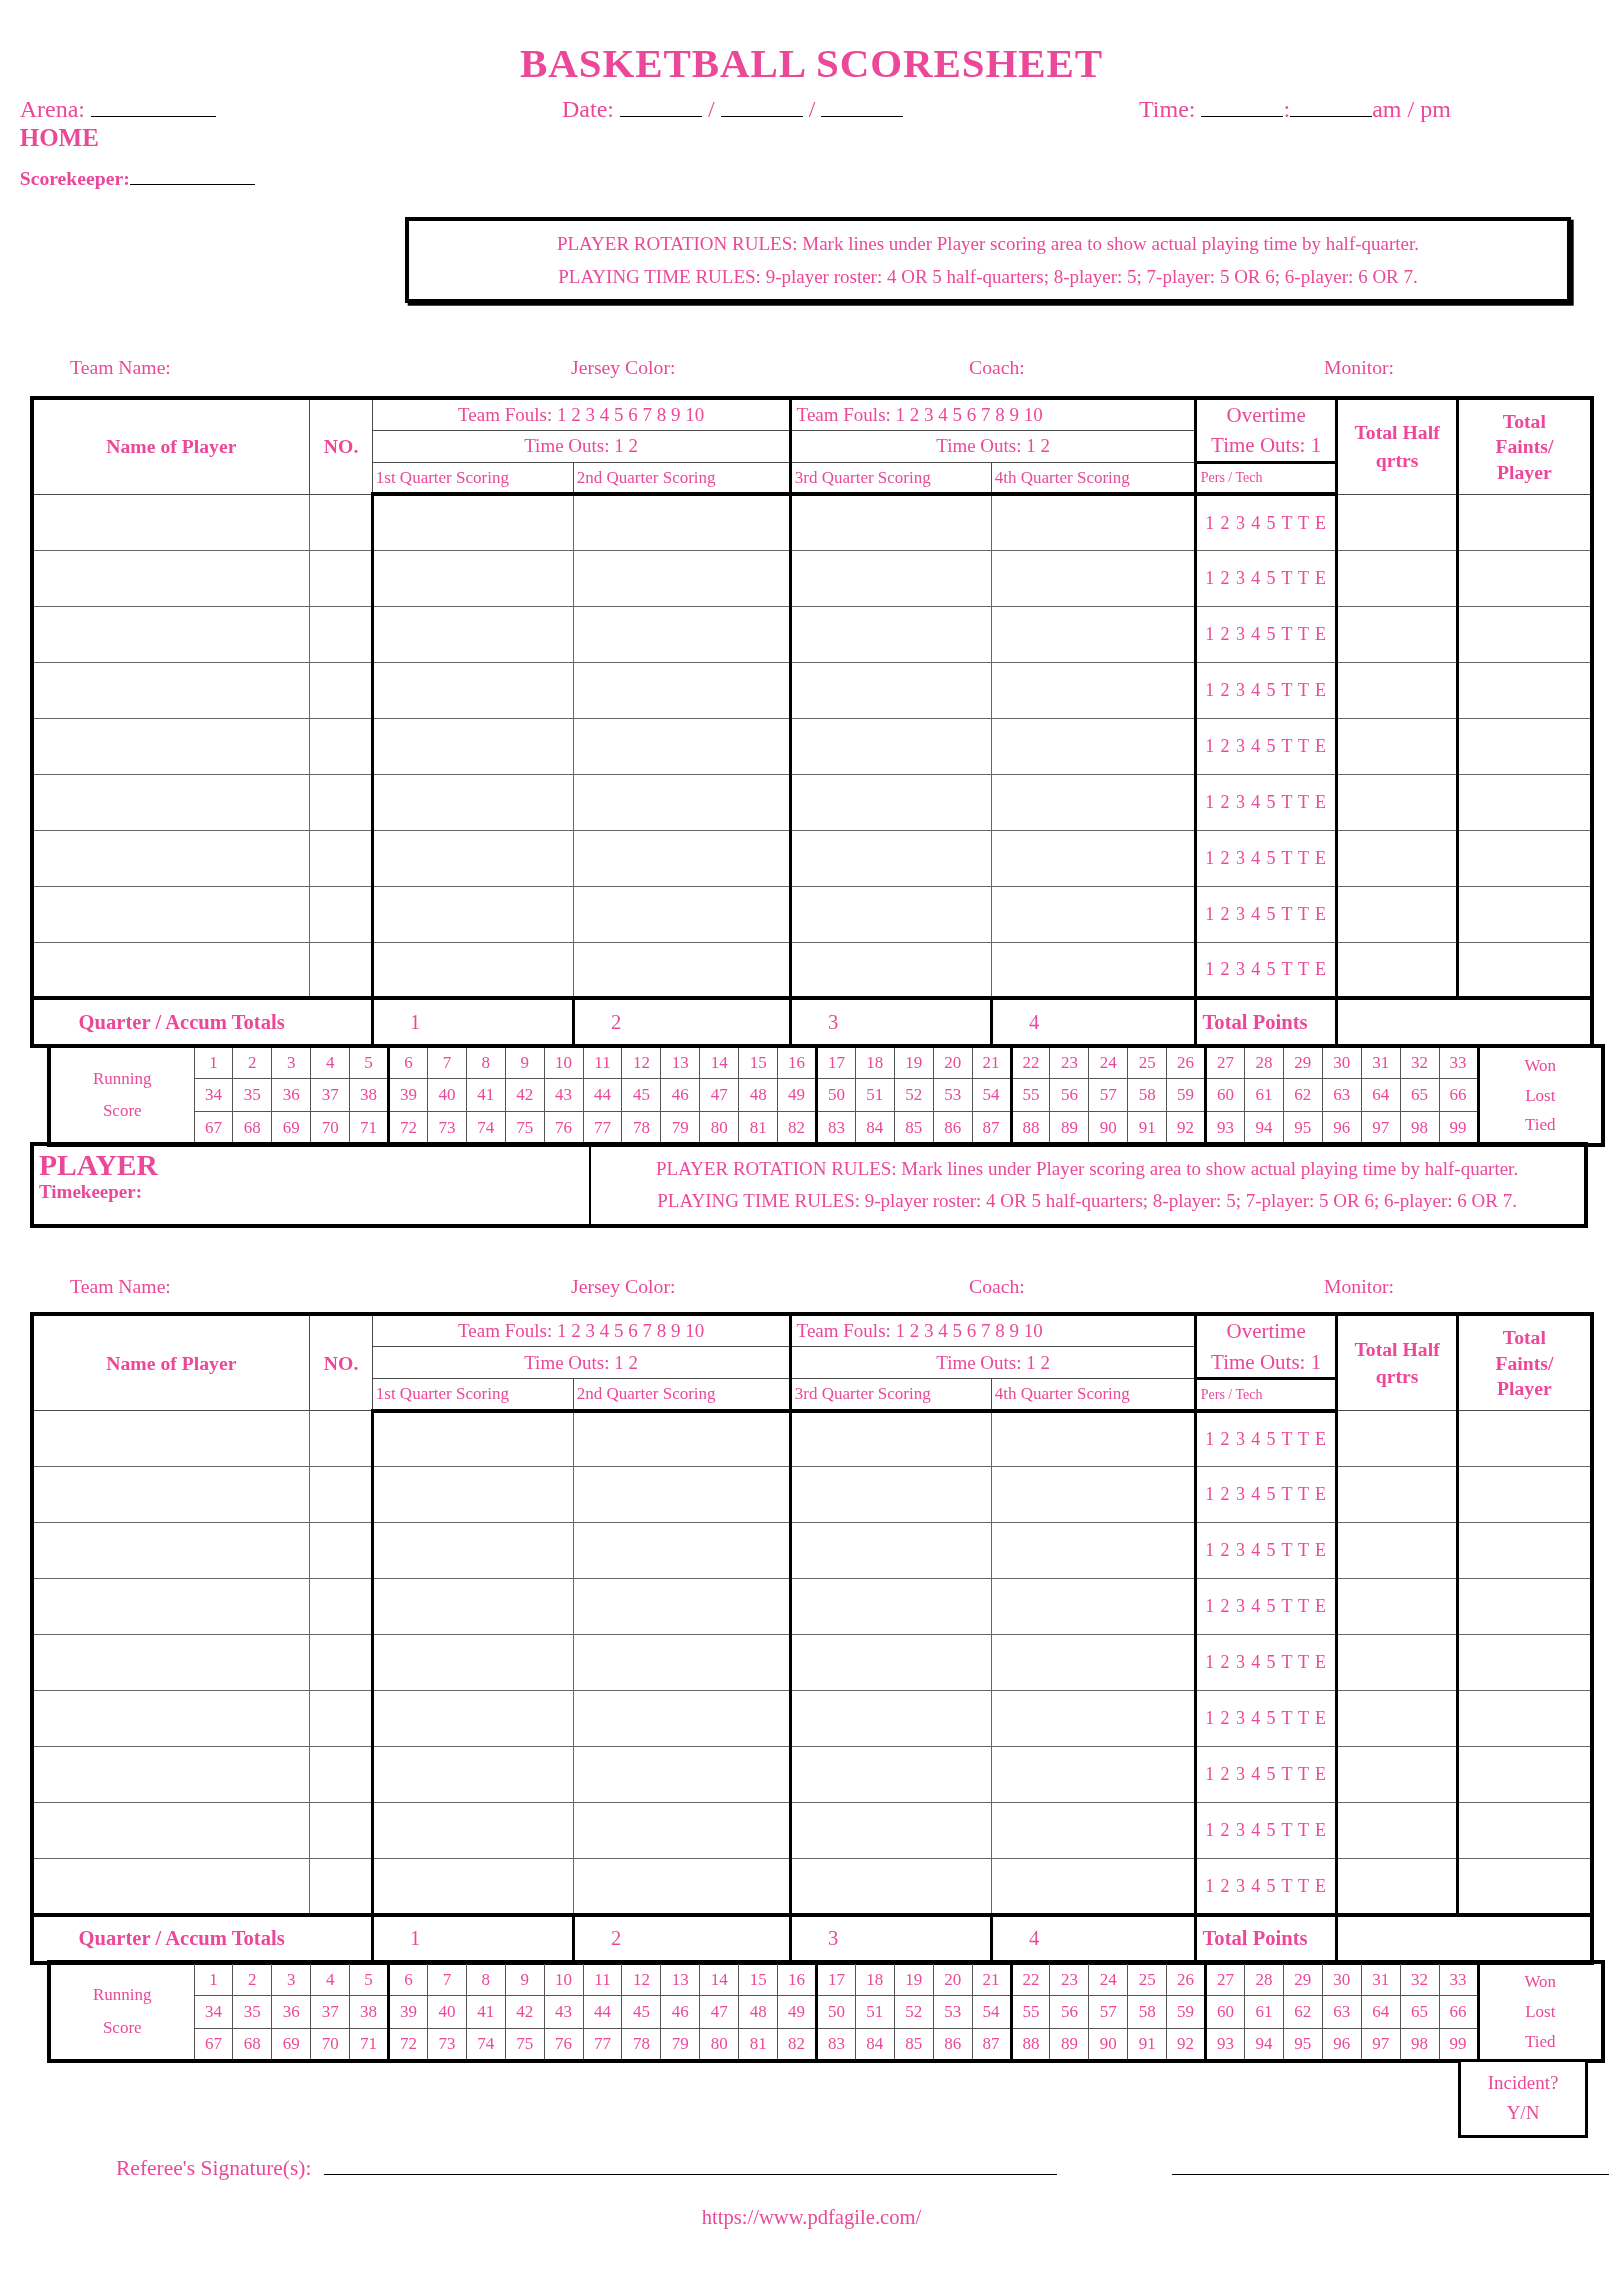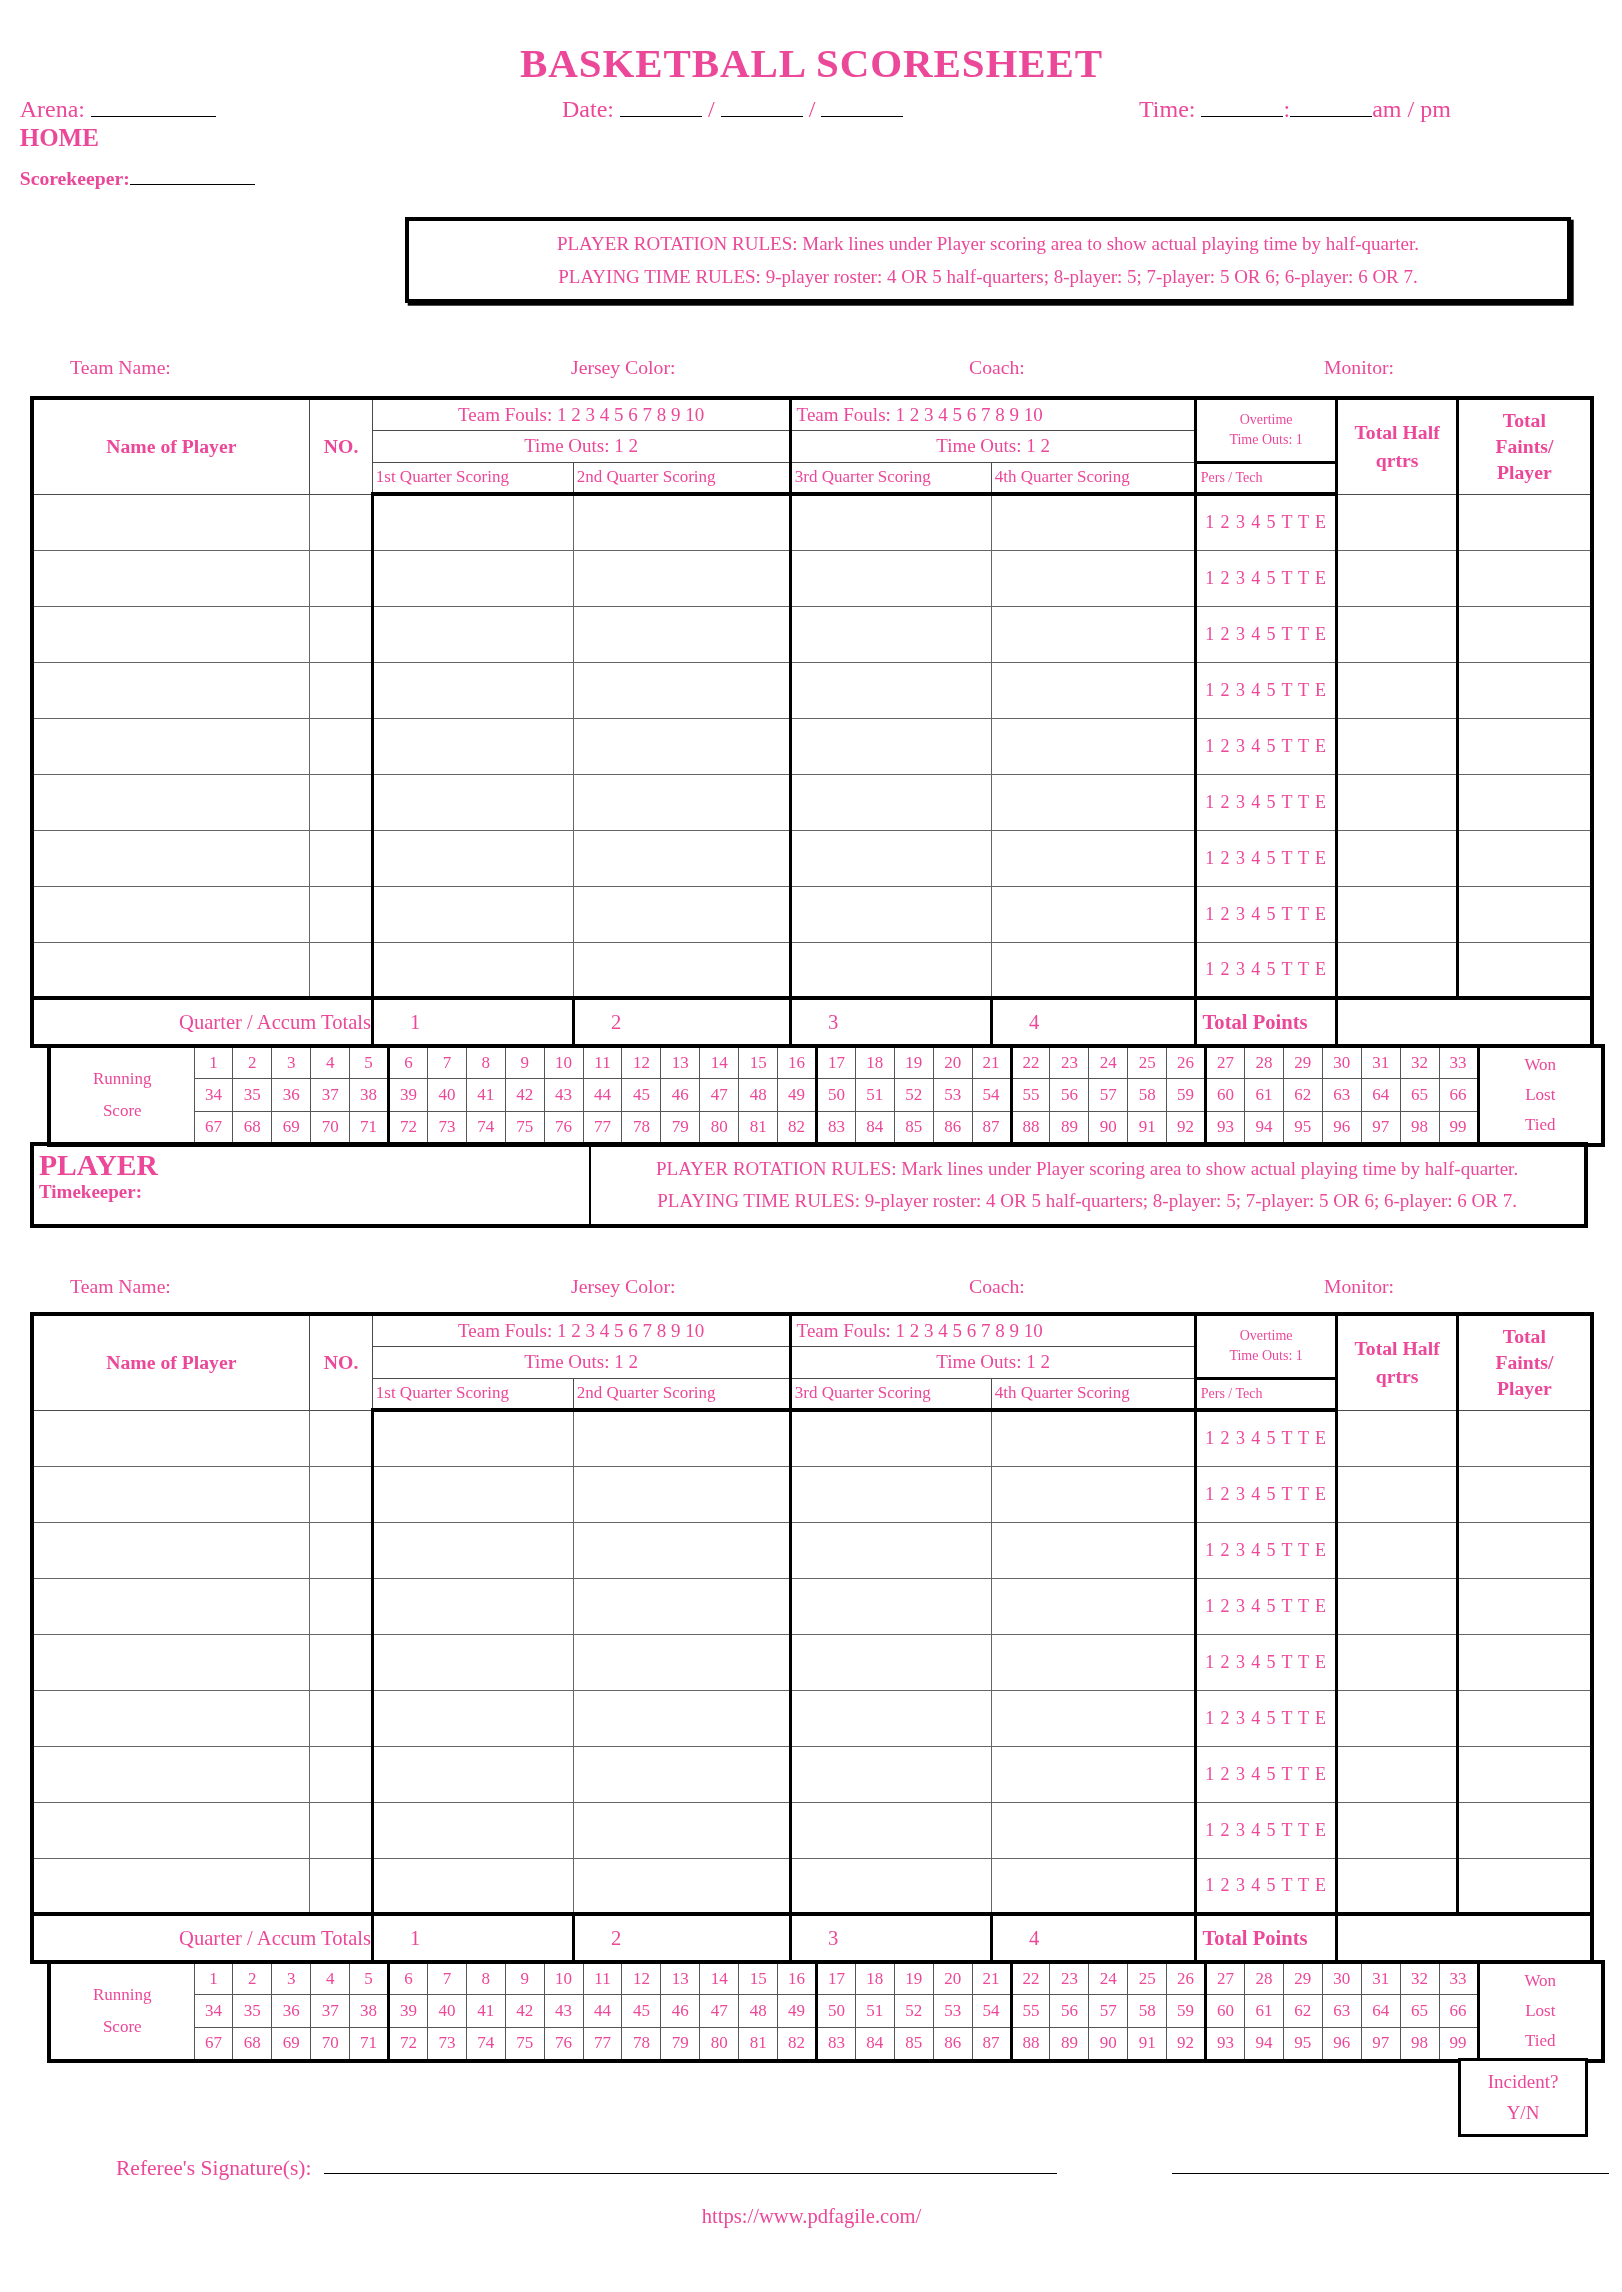--- a/index.html
+++ b/index.html
@@ -41,28 +41,28 @@
   col.c-name{width:278px;} col.c-no{width:63px;} col.c-q1{width:201px;} col.c-q2{width:217px;}
   col.c-q3{width:201px;} col.c-q4{width:204px;} col.c-pers{width:141px;} col.c-half{width:121px;}
   col.c-fnt{width:134px;}
   table.score thead th { font-weight:normal; height:32px; background:#fff; }
   .h-name { font-size:19.7px; font-weight:bold !important; }
   .h-no   { font-size:19.7px; font-weight:bold !important; }
   .h-fouls, .h-to { font-size:19px; text-align:center; }
   .h-left { text-align:left; padding-left:4.5px; }
   .h-q { font-size:17px; text-align:left; padding-left:2.7px; }
   .h-pers { font-size:14px; text-align:left; padding-left:3.6px; }
-  .h-ot { font-size:14px; font-weight:normal; line-height:1.45; }
+  .h-ot { font-size:21px; font-weight:normal; line-height:1.45; }
   .h-half { font-size:19.7px; font-weight:bold !important; line-height:1.4; }
   .h-fnt { font-size:19.7px; font-weight:bold !important; line-height:1.3; }
   table.score thead tr.hdr3 th { border-bottom:4.5px solid #000; }
   table.score tbody td { height:56px; border-color:#666; }
   td.c-fouls { font-size:18px; text-align:center; letter-spacing:0.9px; white-space:nowrap; }
   table.score tfoot td { height:48px; border-top:4.5px solid #000; font-size:20.6px; }
-  .t-label { font-weight:normal; padding-left:45px;text-align:right; }
+  .t-label { font-weight:bold; padding-left:45px; }
   .t-q { padding-left:36px; }
   .t-points { font-weight:bold; padding-left:5.4px; font-size:19.7px; }
   
   table.running { width:1558px; margin-left:47px; margin-top:-4.5px; border-collapse:collapse;
     table-layout:fixed; border:4.5px solid #000; }
   table.running td { border:1.8px solid #555; height:33px; text-align:center; font-size:17px; }
   col.rc-label{width:145px;} col.rc-res{width:125px;}
   td.rs-label { font-size:20.6px; line-height:1.9; }
   td.rs-results { font-size:19px; line-height:1.75; }
   

